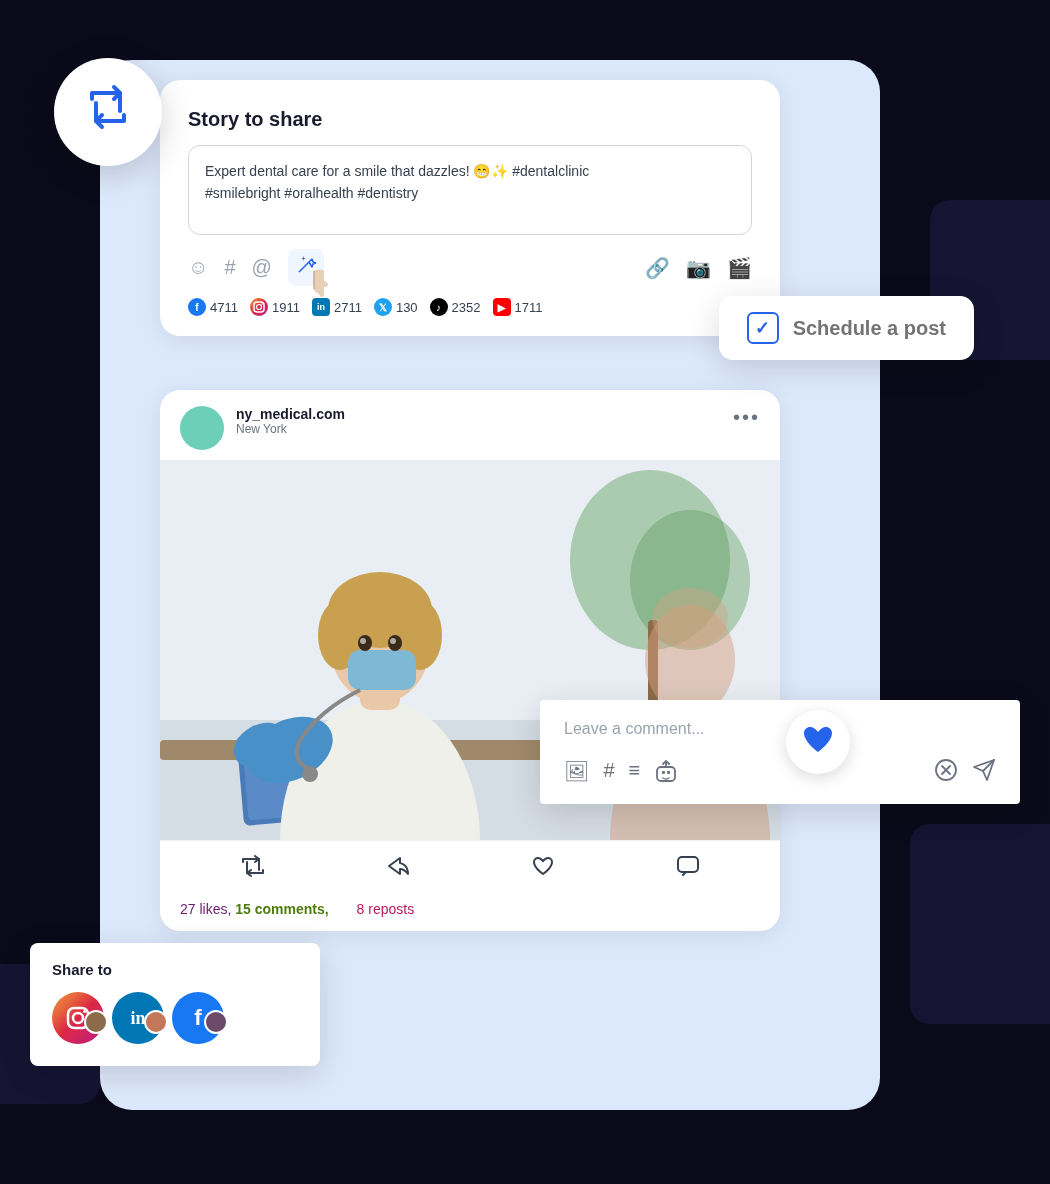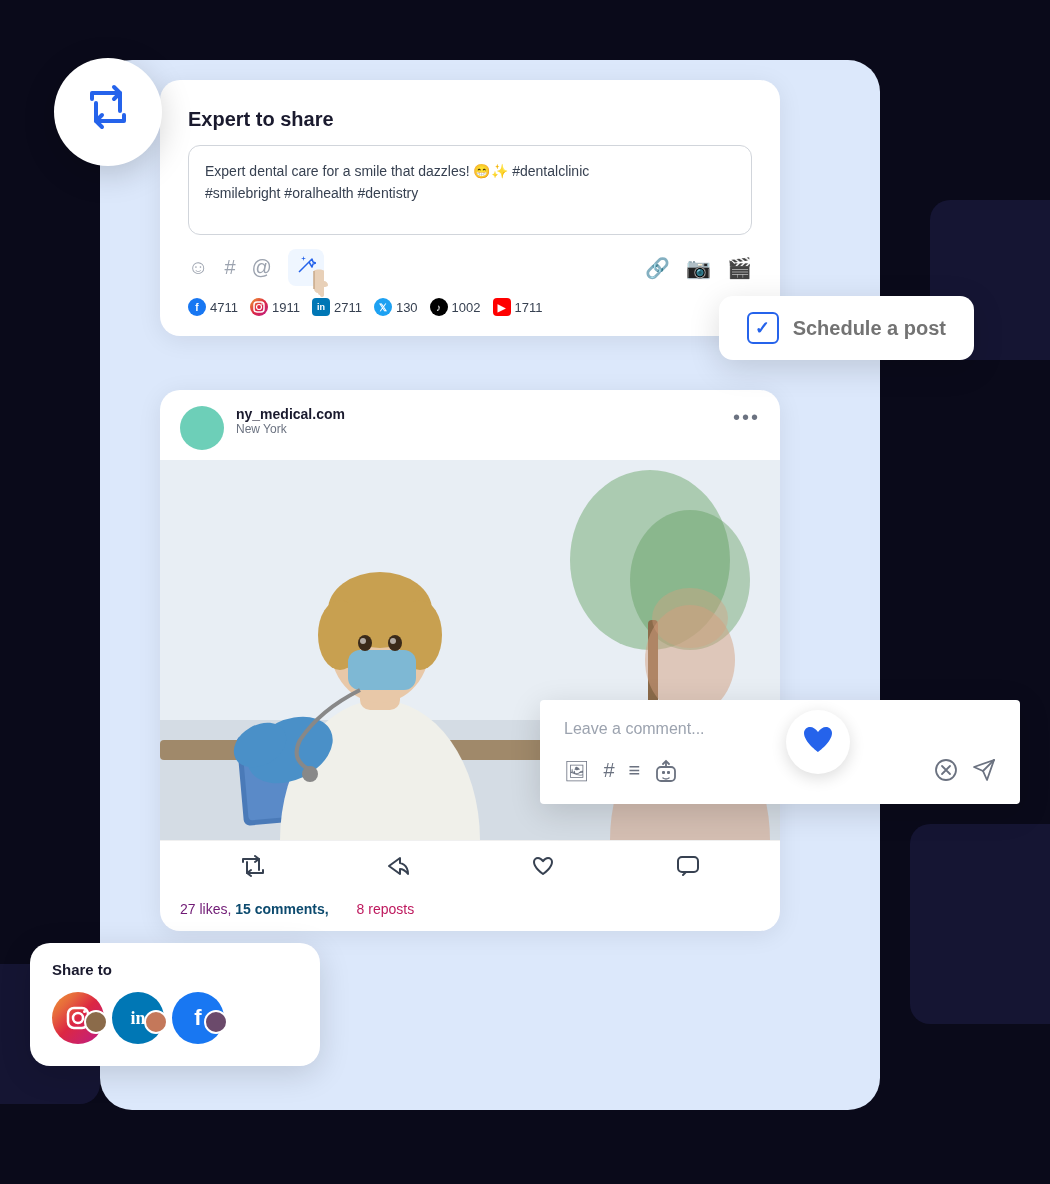--- a/index.html
+++ b/index.html
@@ -303,21 +303,21 @@
     .post-stats .likes { color: #701a75; margin-top: 29px; }
     .post-stats .reposts { color: #be185d; margin-left: 24px; }
 
     
     .share-card {
       position: absolute;
       left: 30px;
       bottom: 118px;
       width: 290px;
       background: white;
-      border-radius: 20px;
+      border-radius: 8px;
       padding: 18px 22px;
       box-shadow: 0 8px 32px rgba(0,0,0,0.14);
       z-index: 20;
     }
     .share-title {
       font-size: 15px;
       font-weight: 600;
       color: #1a1a2e;
       margin-bottom: 14px;
     }
@@ -410,21 +410,21 @@
       <svg width="48" height="48" viewBox="0 0 48 48" fill="none">
         <path d="M8 16 L8 10 L36 10 L36 28" stroke="#2563eb" stroke-width="4" stroke-linecap="round" stroke-linejoin="round" fill="none"></path>
         <path d="M30 4 L36 10 L30 16" stroke="#2563eb" stroke-width="4" stroke-linecap="round" stroke-linejoin="round" fill="none"></path>
         <path d="M40 32 L40 38 L12 38 L12 20" stroke="#2563eb" stroke-width="4" stroke-linecap="round" stroke-linejoin="round" fill="none"></path>
         <path d="M18 44 L12 38 L18 32" stroke="#2563eb" stroke-width="4" stroke-linecap="round" stroke-linejoin="round" fill="none"></path>
       </svg>
     </span>
   </div>
 
   <div class="story-card">
-    <div class="story-title">Expert to share</div>
+    <div class="story-title">Story to share</div>
     <textarea class="story-textarea" style="">Expert dental care for a smile that dazzles! 😁✨ #dentalclinic
 #smilebright #oralhealth #dentistry</textarea>
 
     <div class="toolbar-row">
       <span class="toolbar-icon">☺</span>
       <span class="toolbar-icon">#</span>
       <span class="toolbar-icon">@</span>
       <span class="toolbar-icon active">
         <svg width="20" height="20" viewBox="0 0 20 20" fill="none">
           <path d="M3 17L13 7M13 7L16 4L17 7L20 8L17 9L16 12L13 7Z" stroke="#2563eb" stroke-width="1.5" stroke-linejoin="round" fill="none"></path>
@@ -470,21 +470,21 @@
       <span class="social-count">
         <span class="tw-dot" style="background:#1da1f2;border-radius:50%;width:18px;height:18px;display:inline-flex;align-items:center;justify-content:center;">
             <span class="social-dot-icon">𝕏</span>
           </span>
         <span>130</span>
       </span>
       <span class="social-count">
         <span class="tt-dot">
             <span class="social-dot-icon">♪</span>
           </span>
-        <span>1002</span>
+        <span>2352</span>
       </span>
       <span class="social-count">
         <span class="yt-dot">
             <span class="social-dot-icon">▶</span>
           </span>
         <span>1711</span>
       </span>
     </div>
   </div>
 
@@ -583,21 +583,21 @@
             <rect x="2" y="2" width="20" height="15" rx="4" stroke="#374151" stroke-width="2" fill="none"></rect>
             <path d="M7 20L10 17" stroke="#374151" stroke-width="2" stroke-linecap="round"></path>
           </svg>
       </span>
     </div>
 
     <div class="post-stats">
       <span class="likes">
         <span>27</span> <span>likes,</span>
       </span>
-      <span style="color:#0c4a6e;font-weight:600;">
+      <span style="color:#4d7c0f;font-weight:600;">
         <span>15</span> <span>comments,</span>
       </span>
       <span class="reposts">
         <span>8</span> <span>reposts</span>
       </span>
     </div>
   </div>
 
   <div class="heart-btn" style="top:710px; right:200px; z-index:25;">
     <span class="heart-icon-filled">

